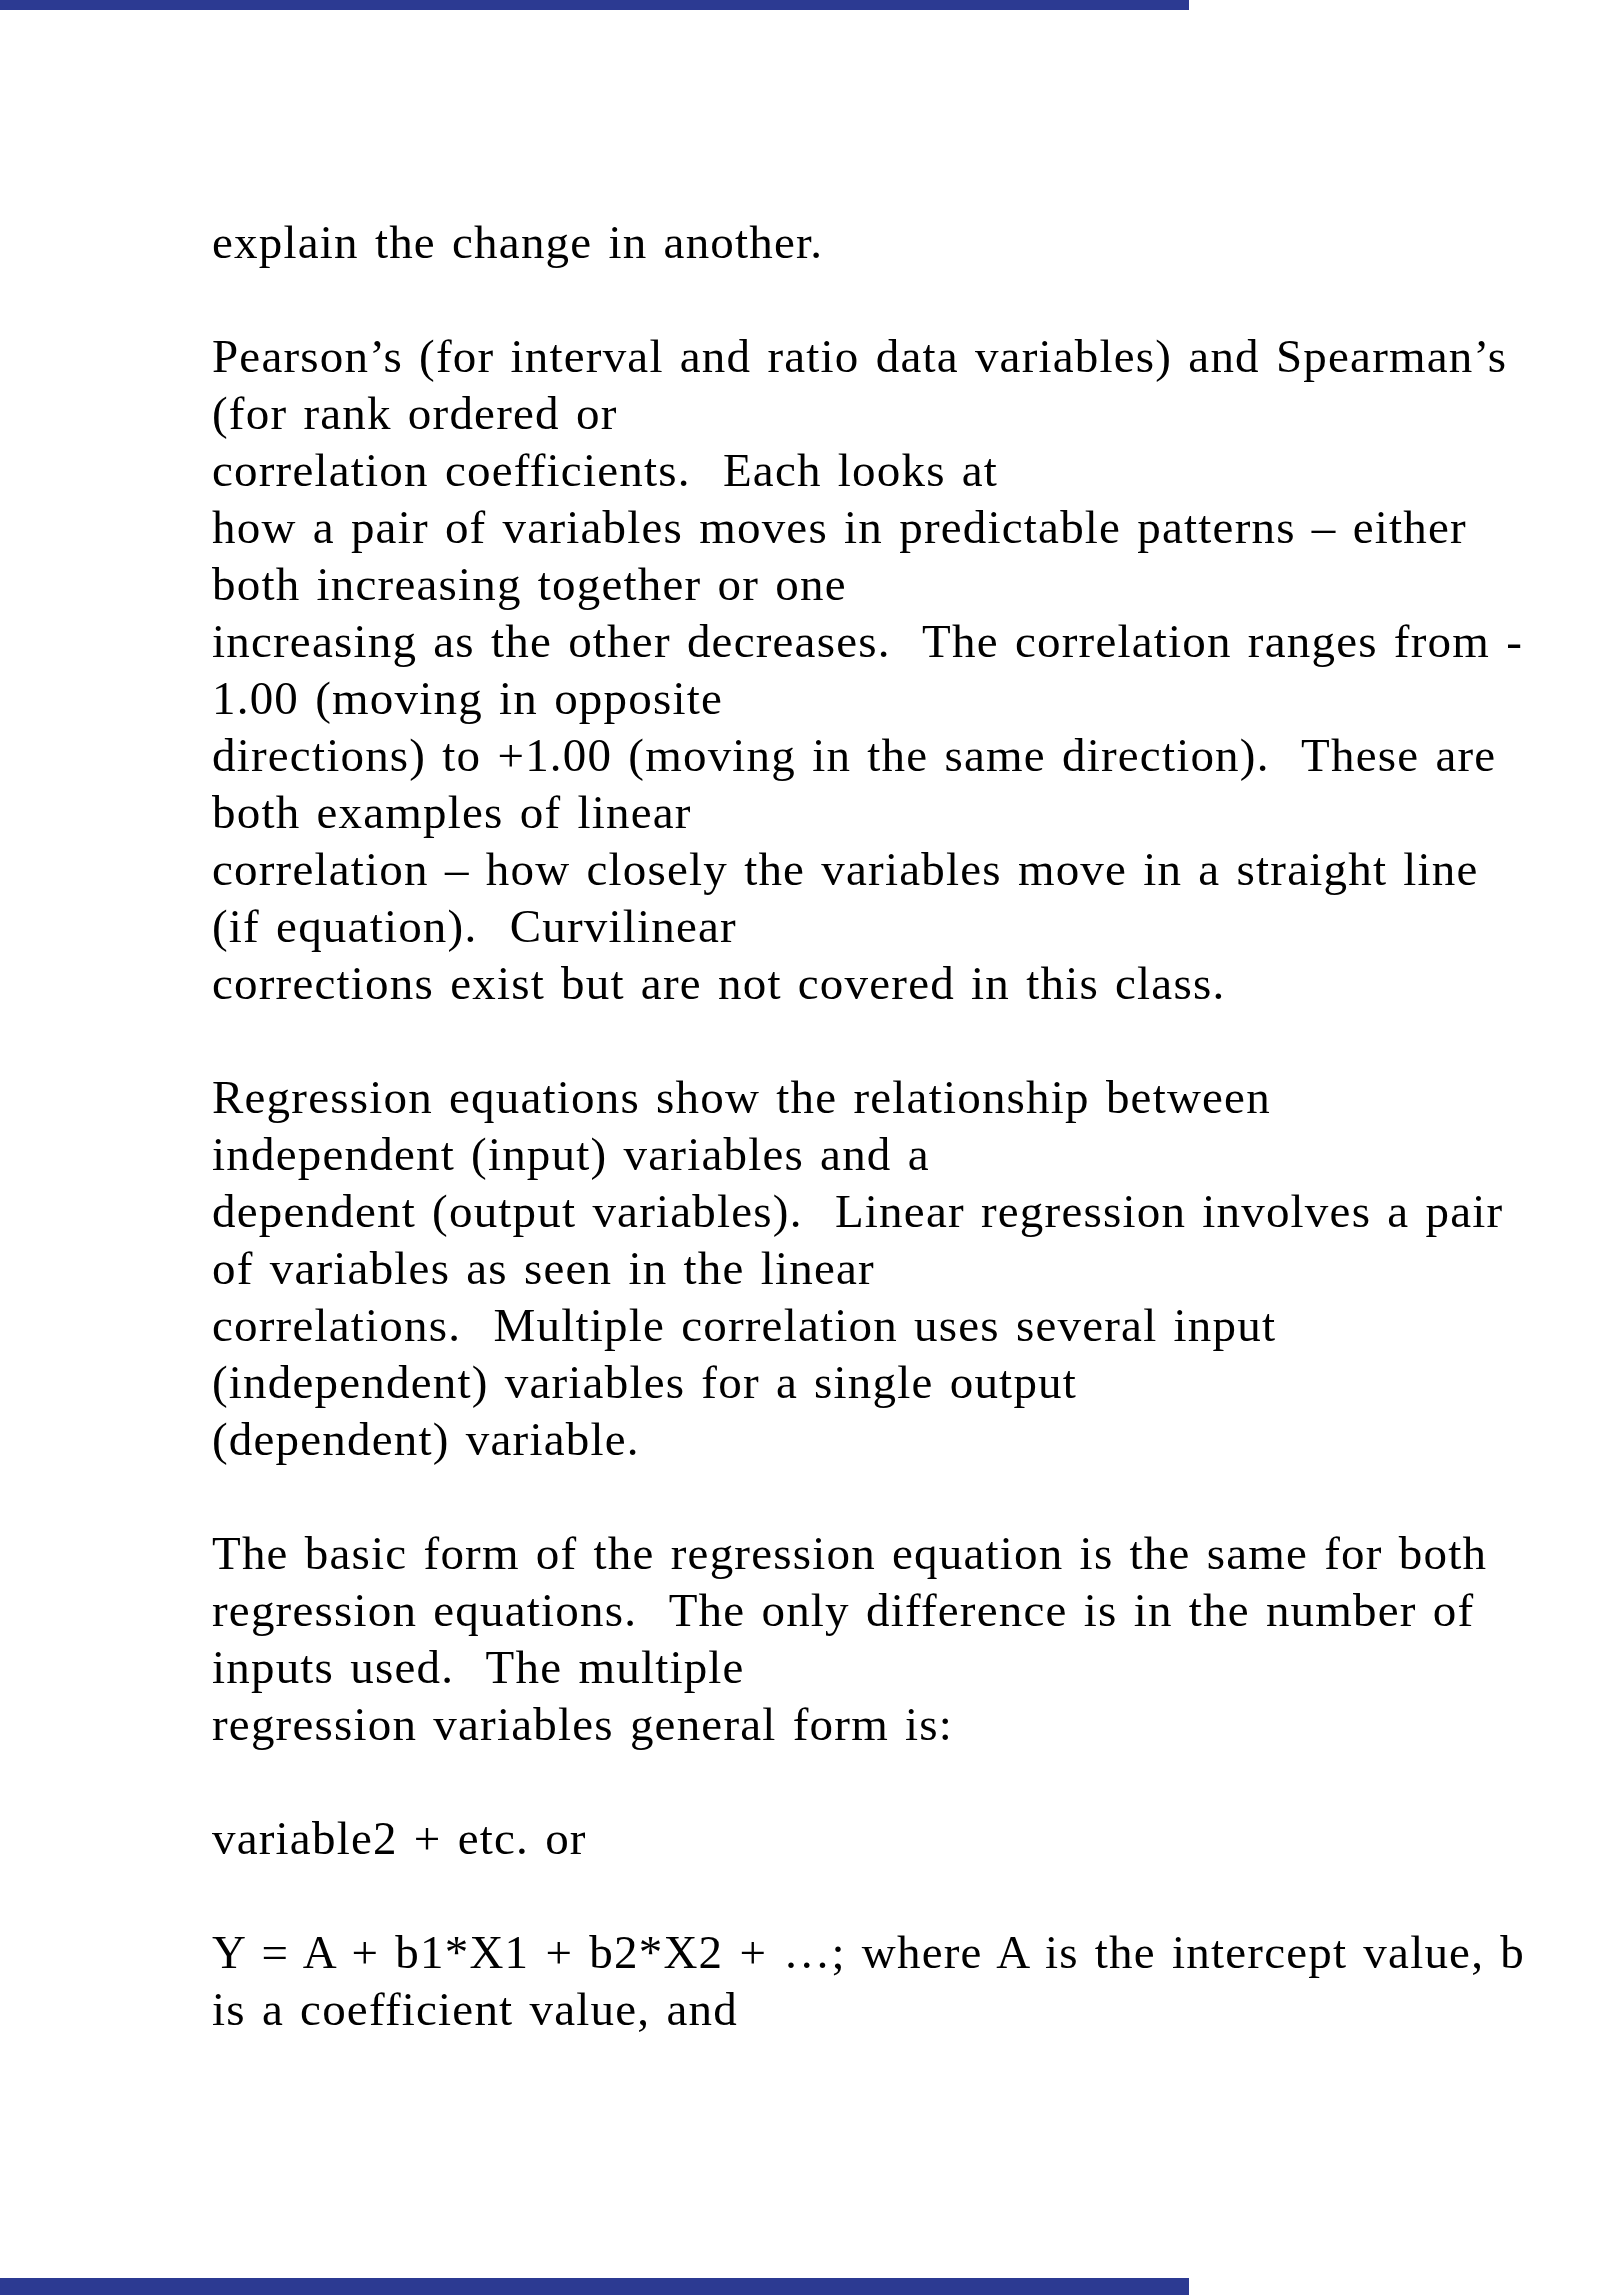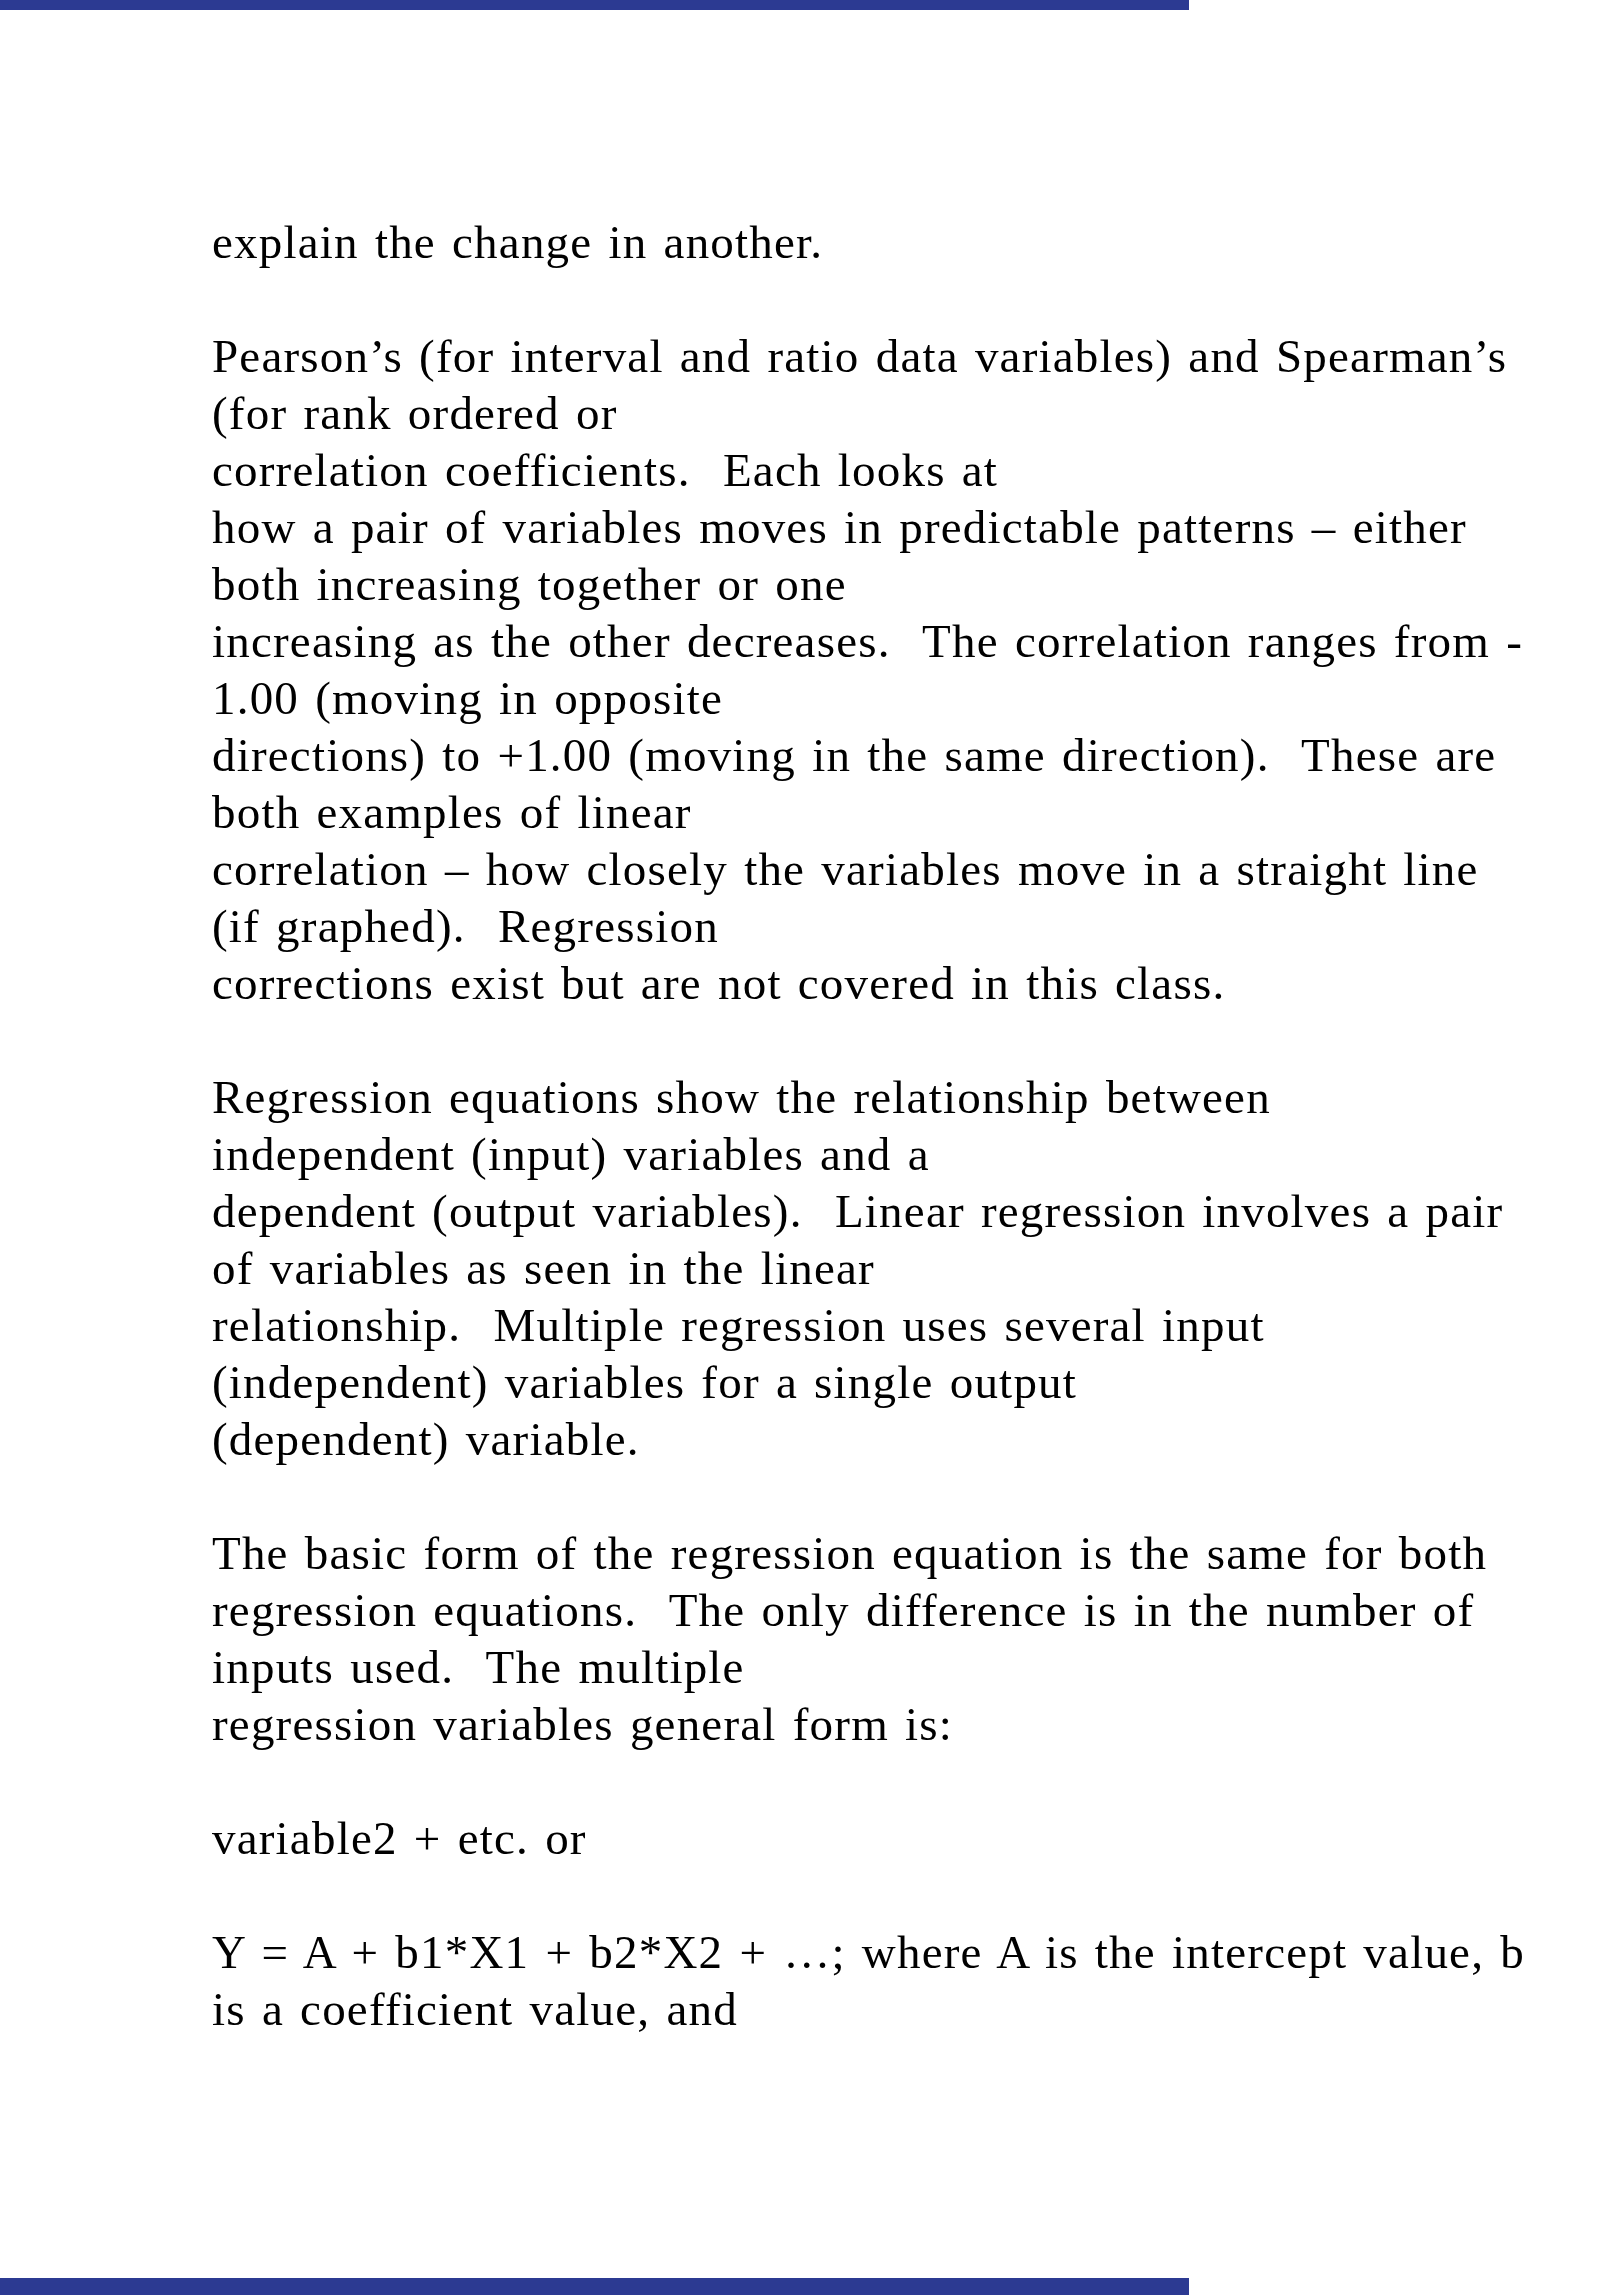--- a/index.html
+++ b/index.html
@@ -63,29 +63,29 @@
       <div class="text-line">Pearson’s (for interval and ratio data variables) and Spearman’s</div>
       <div class="text-line">(for rank ordered or</div>
       <div class="text-line">correlation coefficients.  Each looks at</div>
       <div class="text-line">how a pair of variables moves in predictable patterns – either</div>
       <div class="text-line">both increasing together or one</div>
       <div class="text-line">increasing as the other decreases.  The correlation ranges from -</div>
       <div class="text-line">1.00 (moving in opposite</div>
       <div class="text-line">directions) to +1.00 (moving in the same direction).  These are</div>
       <div class="text-line">both examples of linear</div>
       <div class="text-line">correlation – how closely the variables move in a straight line</div>
-      <div class="text-line">(if graphed).  Regression</div>
+      <div class="text-line">(if equation).  Curvilinear</div>
       <div class="text-line">corrections exist but are not covered in this class.</div>
     </div>
     <div class="paragraph">
       <div class="text-line">Regression equations show the relationship between</div>
       <div class="text-line">independent (input) variables and a</div>
       <div class="text-line">dependent (output variables).  Linear regression involves a pair</div>
       <div class="text-line">of variables as seen in the linear</div>
-      <div class="text-line">relationship.  Multiple regression uses several input</div>
+      <div class="text-line">correlations.  Multiple correlation uses several input</div>
       <div class="text-line">(independent) variables for a single output</div>
       <div class="text-line">(dependent) variable.</div>
     </div>
     <div class="paragraph">
       <div class="text-line">The basic form of the regression equation is the same for both</div>
       <div class="text-line">regression equations.  The only difference is in the number of</div>
       <div class="text-line">inputs used.  The multiple</div>
       <div class="text-line">regression variables general form is:</div>
     </div>
     <div class="paragraph">

